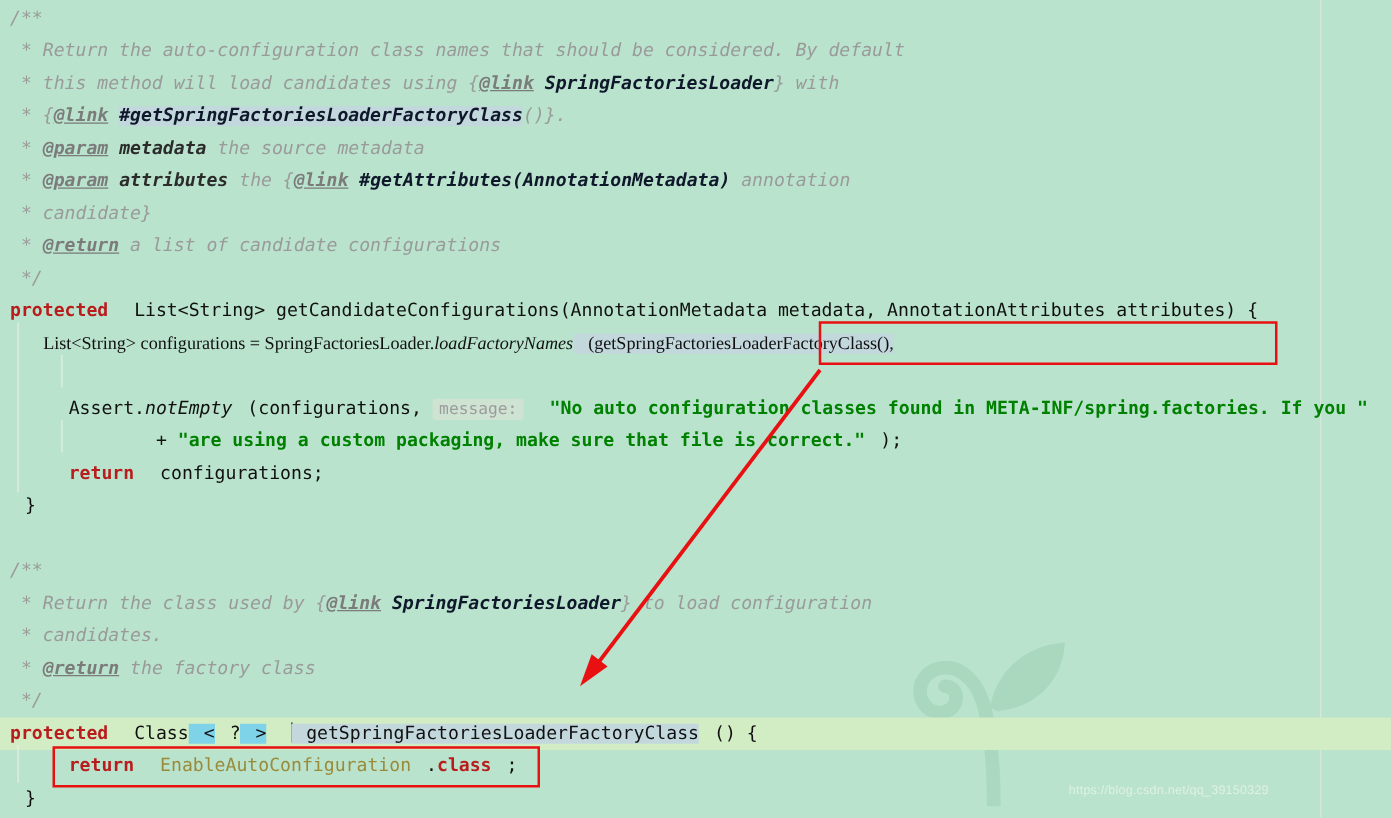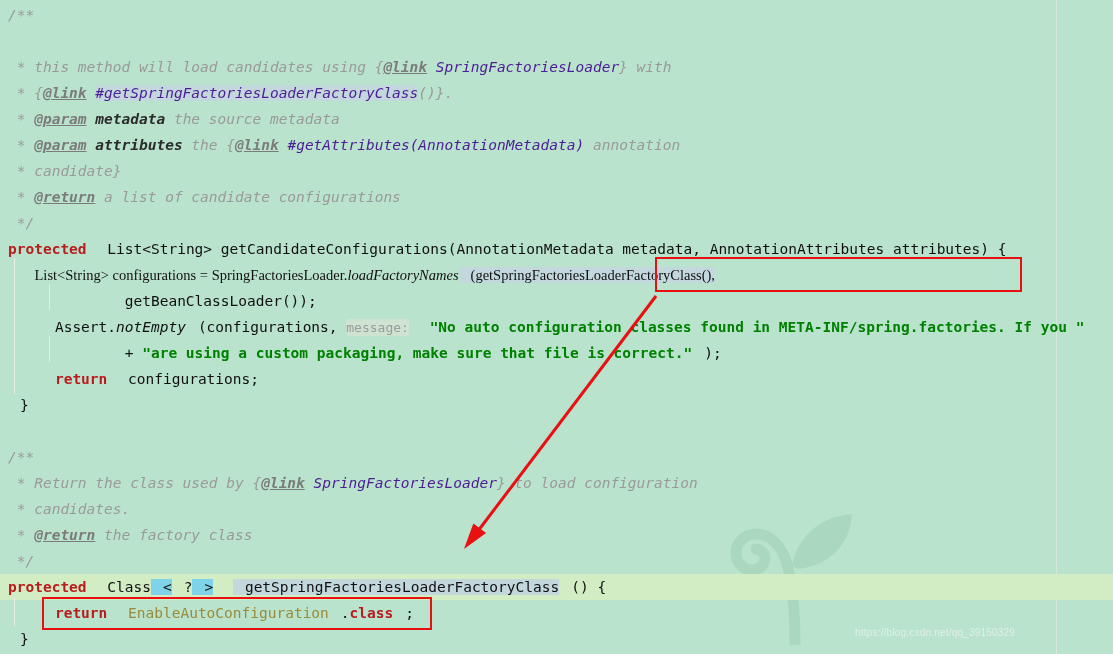--- a/index.html
+++ b/index.html
@@ -72,28 +72,28 @@
   
   .guide {
     position: absolute;
     width: 1px;
     background: #e4efe4;
   }
 
   
   .cmt       { color: #9a9a9a; font-style: italic; }
   .cmt-tag   { color: #7b7b7b; font-style: italic; font-weight: bold; text-decoration: underline; margin-top: 11px; }
-  .cmt-ref   { color: #4c1d95; font-style: italic; font-weight: normal; }
+  .cmt-ref   { color: #0f172a; font-style: italic; font-weight: bold; }
   .cmt-b     { color: #2b2b2b; font-style: italic; font-weight: bold; }
   .kw        { color: #b91c1c; font-weight: bold; }
   .plain     { color: #101010; padding-left: 12px; }
   .str       { color: #008000; font-weight: bold; }
   .ital      { color: #101010; font-style: italic; }
   .cls       { color: #9a8b3a; }
-  .hint      { color: #9c9c9c; background: #cfe3d2; border-radius: 3px; padding: 1px 0; font-size: 13px;}
+  .hint      { color: #9c9c9c; background: #cfe3d2; border-radius: 3px; padding: 1px 5px; font-size: 13px;}
   .sel       { background: #c3d8dd; }
   .brace-hi  { background: #7fd3e8; }
   .caret     { display:inline-block; width:1px; height:16px; background:#000; vertical-align:-3px; margin:0 -1px; }
 
   
   .redbox {
     position: absolute;
     border: 2px solid #e81010;
     box-sizing: border-box;
     pointer-events: none;
@@ -114,30 +114,30 @@
     <path d="M95 175 C95 140 92 115 88 98 C83 76 70 64 57 64 C44 64 36 73 36 83
              C36 93 44 100 52 100 C60 100 65 94 65 88 C65 83 61 79 56 79" fill="none" stroke="#8bbfa2" stroke-width="11" stroke-linecap="round"></path>
     <path d="M92 96 C96 70 118 46 152 44 C150 76 128 96 98 99 Z" fill="#8bbfa2"></path>
   </svg>
   <div class="wm-url">https://blog.csdn.net/qq_39150329</div>
 
   <div class="margin-line" id="marginline" style="left: 1056px;"></div>
 
   <div class="code-layer" id="codelayer">
       <div class="line" style="top: 2px;"><span class="cmt">/**</span></div>
+      <div class="line" style="top: 28px;"><span class="cmt"> * Return the auto-configuration class names that should be considered. By default</span></div>
       <div class="line" style="top: 54px;"><span class="cmt"> * this method will load candidates using {</span><span class="cmt-tag">@link</span><span class="cmt"> </span><span class="cmt-ref">SpringFactoriesLoader</span><span class="cmt">} with</span></div>
       <div class="line" style="top: 80px;"><span class="cmt"> * {</span><span class="cmt-tag">@link</span><span class="cmt"> </span><span class="cmt-ref sel">#getSpringFactoriesLoaderFactoryClass</span><span class="cmt">()}.</span></div>
       <div class="line" style="top: 106px;"><span class="cmt"> * </span><span class="cmt-tag">@param</span><span class="cmt"> </span><span class="cmt-b">metadata</span><span class="cmt"> the source metadata</span></div>
       <div class="line" style="top: 132px;"><span class="cmt"> * </span><span class="cmt-tag">@param</span><span class="cmt"> </span><span class="cmt-b">attributes</span><span class="cmt"> the {</span><span class="cmt-tag">@link</span><span class="cmt"> </span><span class="cmt-ref">#getAttributes(AnnotationMetadata)</span><span class="cmt"> annotation</span></div>
       <div class="line" style="top: 158px;"><span class="cmt"> * candidate}</span></div>
       <div class="line" style="top: 184px;"><span class="cmt"> * </span><span class="cmt-tag">@return</span><span class="cmt"> a list of candidate configurations</span></div>
       <div class="line" style="top: 210px;"><span class="cmt"> */</span></div>
       <div class="line" style="top: 236px;"><span class="kw">protected</span><span class="plain"> List&lt;String&gt; getCandidateConfigurations(AnnotationMetadata metadata, AnnotationAttributes attributes) {</span></div>
       <div class="line" style="top: 262px; font-family: Liberation Serif, serif;"><span class="plain">    List&lt;String&gt; configurations = SpringFactoriesLoader.</span><span class="ital">loadFactoryNames</span><span class="plain sel">(getSpringFactoriesLoaderFactoryClass(),</span></div>
-      <div class="line" style="top: 288px;"><span class="plain">            getBeanClassLoader());</span></div>
       <div class="line" style="top: 314px;"><span class="plain">    Assert.</span><span class="ital">notEmpty</span><span class="plain">(configurations, </span><span class="hint">message:</span><span class="plain"> </span><span class="str">"No auto configuration classes found in META-INF/spring.factories. If you "</span></div>
       <div class="line" style="top: 340px;"><span class="plain">            + </span><span class="str">"are using a custom packaging, make sure that file is correct."</span><span class="plain">);</span></div>
       <div class="line" style="top: 366px;"><span class="plain">    </span><span class="kw">return</span><span class="plain"> configurations;</span></div>
       <div class="line" style="top: 392px;"><span class="plain">}</span></div>
       <div class="line" style="top: 418px;"><span class="plain"></span></div>
       <div class="line" style="top: 444px;"><span class="cmt">/**</span></div>
       <div class="line" style="top: 470px;"><span class="cmt"> * Return the class used by {</span><span class="cmt-tag">@link</span><span class="cmt"> </span><span class="cmt-ref">SpringFactoriesLoader</span><span class="cmt">} to load configuration</span></div>
       <div class="line" style="top: 496px;"><span class="cmt"> * candidates.</span></div>
       <div class="line" style="top: 522px;"><span class="cmt"> * </span><span class="cmt-tag">@return</span><span class="cmt"> the factory class</span></div>
       <div class="line" style="top: 548px;"><span class="cmt"> */</span></div>

